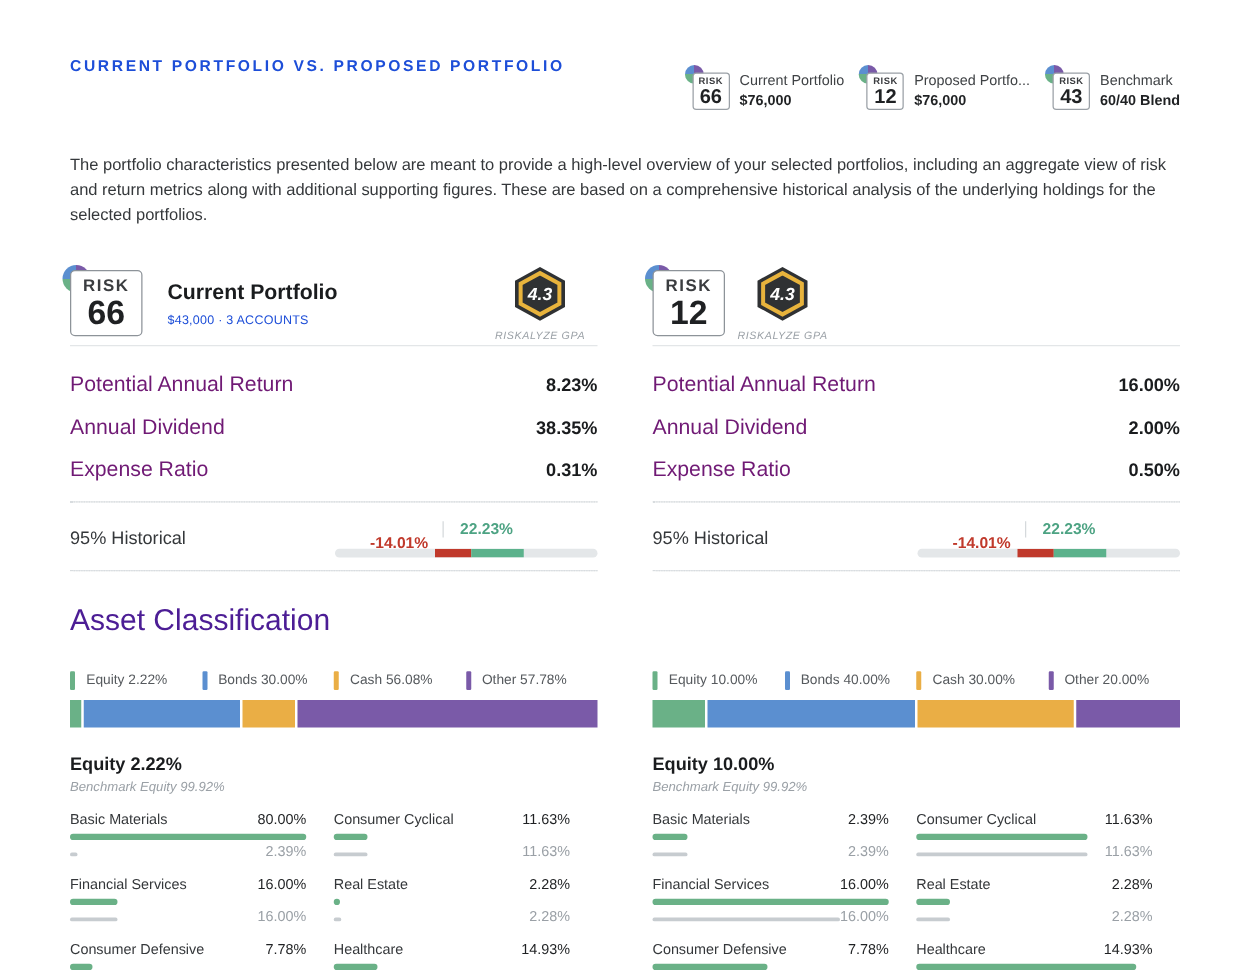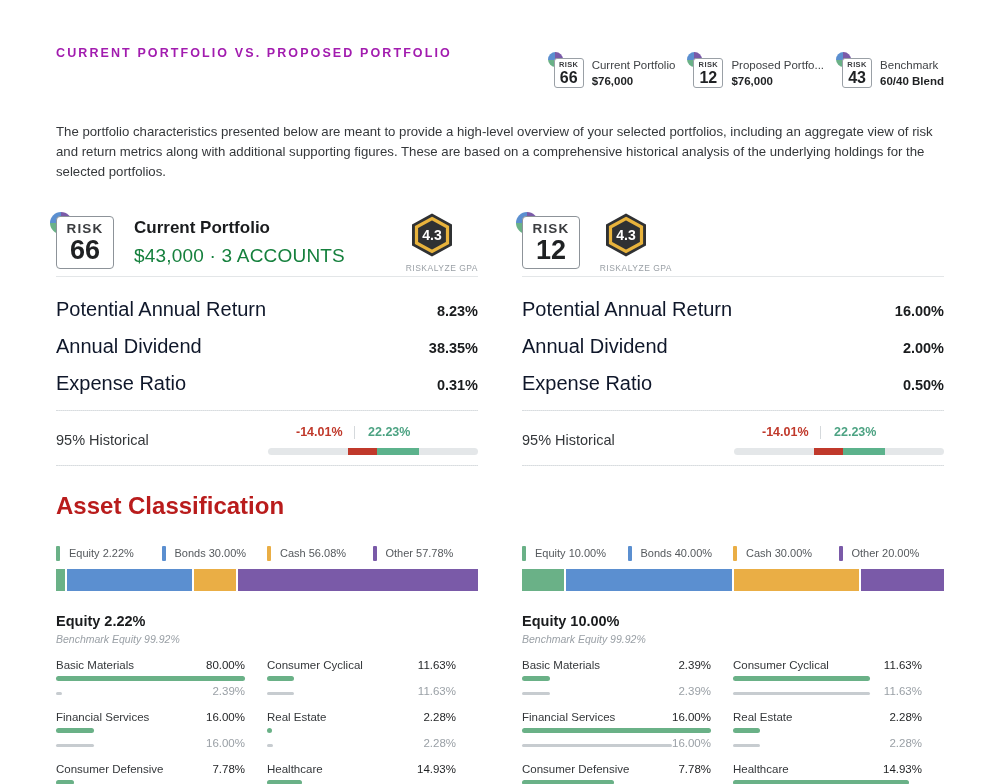--- a/index.html
+++ b/index.html
@@ -9,21 +9,21 @@
     font-family: "Liberation Sans", sans-serif;
     color: #2f3133;
     overflow: hidden;
   }
   .page { position: relative; width: 1000px; height: 784px; padding: 0 56px; }
 
   
   .header { display: flex; align-items: flex-start; justify-content: space-between; padding-top: 46px; }
   .eyebrow {
     font-size: 12.5px; font-weight: 700; letter-spacing: 2.1px;
-    color: #a21caf; text-transform: uppercase; white-space: nowrap;
+    color: #1d4ed8; text-transform: uppercase; white-space: nowrap;
   }
   .page-title { font-size: 35px; font-weight: 700; letter-spacing: -0.6px; margin-top: 8px; color: #1a1c1e; }
 
   .hdr-badges { display: flex; gap: 18px; padding-top: 12px; }
   .hdr-badge { display: flex; align-items: flex-start; gap: 8px; position: relative; }
   .mini-pie { position: absolute; left: -6px; top: -6px; width: 15px; height: 15px; border-radius: 50%;
     background: conic-gradient(#7a5aa8 0 25%, #eaae45 25% 50%, #6ab187 50% 75%, #5b8fd0 75% 100%); z-index: 0; }
   .risk-tile {
     position: relative; z-index: 1;
     border: 1.4px solid #9aa0a6; border-radius: 3px; background: #fff;
@@ -46,47 +46,47 @@
   .big-pie { position: absolute; left: -6px; top: 2px; width: 22px; height: 22px; border-radius: 50%;
     background: conic-gradient(#7a5aa8 0 25%, #eaae45 25% 50%, #6ab187 50% 75%, #5b8fd0 75% 100%); z-index: 0; }
   .risk-big {
     position: relative; z-index: 1; border: 1.6px solid #8d9399; border-radius: 4px; background: #fff;
     width: 58px; padding: 5px 0 4px; text-align: center; line-height: 1;
   }
   .risk-big .rl { font-size: 13.5px; font-weight: 600; letter-spacing: 1.2px; color: #3b3d40; display: block; }
   .risk-big .rn { font-size: 27px; font-weight: 700; color: #1f2123; display: block; margin-top: 2px; }
   .card-names { margin-left: 20px; flex: 1; }
   .pf-name { font-size: 17px; font-weight: 700; color: #1a1c1e; }
-  .pf-sub { font-size: 19px; color: #15803d; margin-top: 7px; letter-spacing: 0.2px; }
-
-  .gpa-wrap { text-align: right; width: 92px; }
+  .pf-sub { font-size: 10px; color: #1d4ed8; margin-top: 7px; letter-spacing: 0.2px; }
+
+  .gpa-wrap { text-align: center; width: 92px; font-style: italic; }
   .gpa-hex { position: relative; width: 46px; height: 46px; margin: 0 auto; }
   .gpa-label { font-size: 8.5px; color: #9aa0a6; letter-spacing: 0.5px; margin-top: 5px; }
 
   .rule { height: 1px; background: #e3e6e8; }
   .rule.dotted { height: 0; border-top: 1px dotted #d8dcdf; }
 
   .metrics { padding: 14px 0 8px; }
   .mrow { display: flex; justify-content: space-between; align-items: baseline; padding: 7px 0; }
-  .mrow .ml { font-size: 20px; color: #0f172a; }
+  .mrow .ml { font-size: 17px; color: #701a75; }
   .mrow .mv { font-size: 14.5px; font-weight: 700; color: #1a1c1e; }
 
   .hist { display: flex; align-items: center; padding: 14px 0 10px; }
   .hist-label { font-size: 14.5px; color: #34373a; width: 212px; }
   .hist-right { flex: 1; }
   .hist-nums { display: flex; align-items: baseline; font-size: 12.5px; font-weight: 700; position: relative; height: 17px; }
-  .hist-neg { position: absolute; left: 28px; color: #c0392b; }
+  .hist-neg { position: absolute; left: 28px; color: #c0392b; margin-top: 11px; }
   .hist-pos { position: absolute; left: 100px; color: #4da383; }
   .hist-div { position: absolute; left: 86px; top: 1px; width: 1px; height: 13px; background: #d5d9dc; }
   .hist-bar { position: relative; height: 7px; border-radius: 4px; background: #e4e7e9; margin-top: 6px; overflow: hidden; }
   .hist-bar .neg { position: absolute; top: 0; height: 7px; background: #c0392b; }
   .hist-bar .pos { position: absolute; top: 0; height: 7px; background: #5cb28c; }
 
   
-  .section-title { font-size: 24px; font-weight: 700; color: #b91c1c; margin-top: 26px; }
+  .section-title { font-size: 24px; font-weight: 400; color: #4c1d95; margin-top: 26px; }
 
   .legend { display: flex; margin-top: 26px; }
   .leg-item { display: flex; align-items: center; width: 25%; }
   .leg-swatch { width: 4px; height: 15px; border-radius: 1px; margin-right: 9px; }
   .leg-text { font-size: 11px; color: #55595d; white-space: nowrap; }
 
   .stack { display: flex; height: 22px; margin-top: 8px; gap: 2px; }
   .stack span { display: block; height: 22px; }
 
   .eq-head { margin-top: 22px; }

